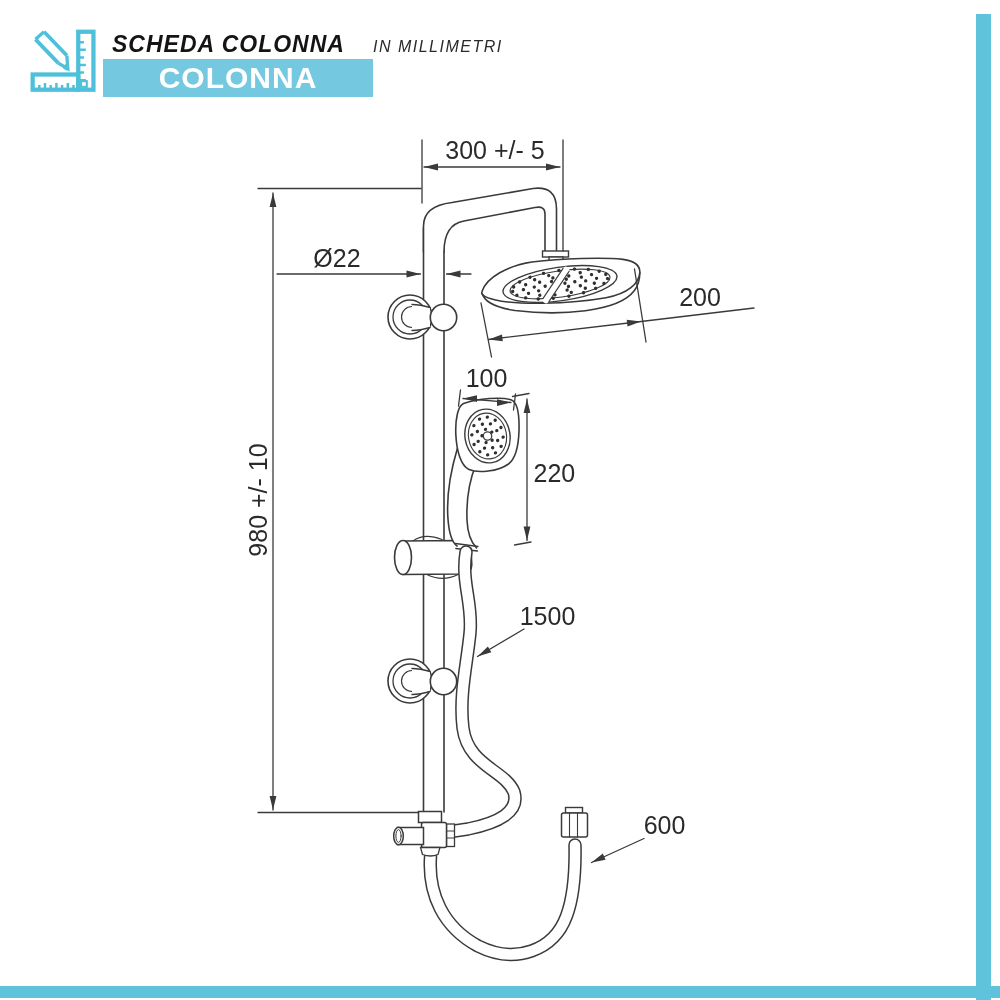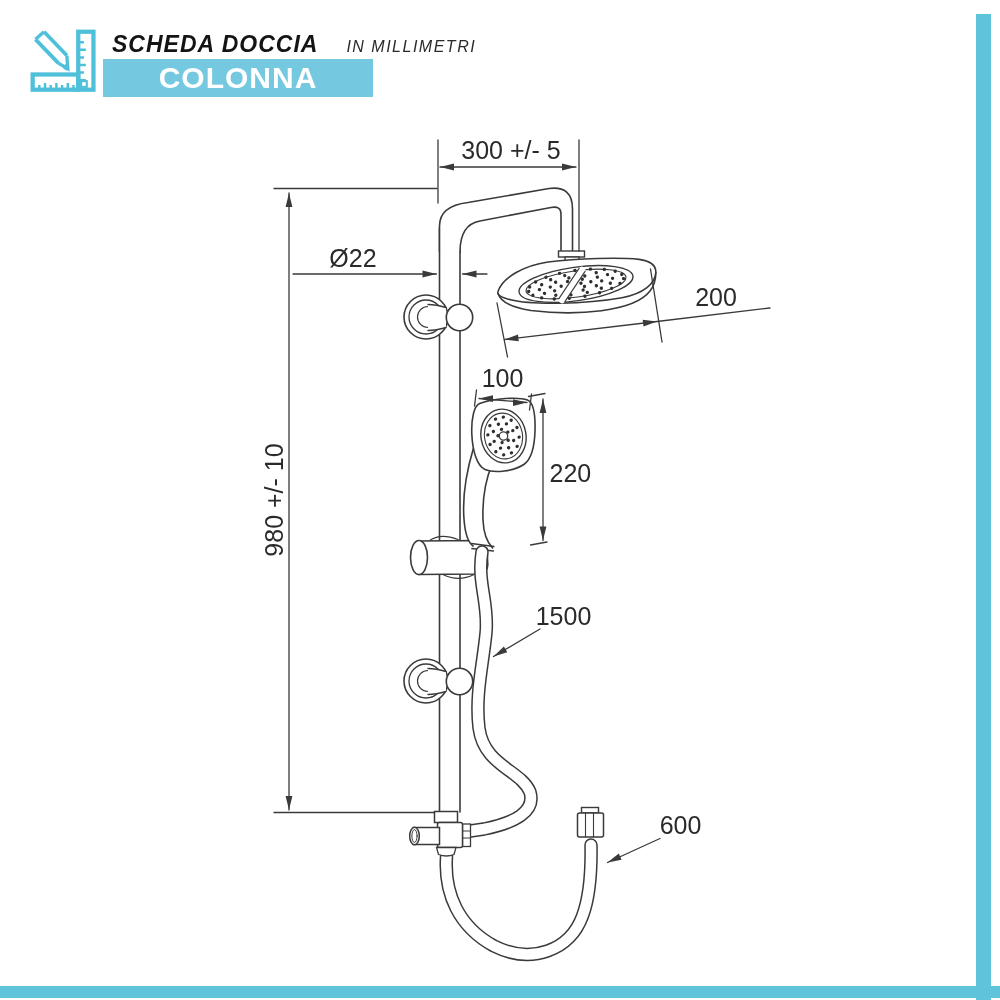--- a/index.html
+++ b/index.html
@@ -8,21 +8,21 @@
   .border-right{position:absolute;top:14px;right:9px;width:15px;height:986px;background:var(--accent,#5fc3db);}
   .border-bottom{position:absolute;left:0;bottom:2px;width:1000px;height:12px;background:var(--accent,#5fc3db);}
   header{position:absolute;left:0;top:0;width:620px;height:110px;}
   .logo{position:absolute;left:26px;top:27px;width:76px;height:76px;}
   .title-row{position:absolute;left:112px;top:31px;white-space:nowrap;}
   .sheet-title{font-size:23px;font-weight:bold;font-style:italic;letter-spacing:1px;color:#141414;}
   .sheet-units{font-size:16px;font-style:italic;letter-spacing:1.5px;color:#2a2a2a;margin-left:28px;}
   .badge{position:absolute;left:103px;top:59px;width:270px;height:38px;line-height:38px;
          background:var(--badge,#74c8e0);color:#fff;font-size:30px;font-weight:bold;
          letter-spacing:1px;text-align:center;}
-  .drawing{position:absolute;left:16px;top:0;width:824px;height:1000px;}
+  .drawing{position:absolute;left:0;top:0;width:824px;height:1000px;}
   svg text{font-family:"Liberation Sans",sans-serif;font-size:25px;fill:#2a2a2a;}
 </style>
 </head>
 <body>
 
 <div class="border-right"></div>
 <div class="border-bottom"></div>
 
 <header>
   <div class="logo">
@@ -39,21 +39,21 @@
       <g>
         <rect x="55" y="5" width="16" height="61" stroke-width="4.5"></rect>
         <rect x="7" y="50" width="48" height="16" stroke-width="4.5"></rect>
         <path d="M55,16 h6 M55,24 h8 M55,32 h6 M55,40 h8 M55,48 h6 M55,56 h8" stroke-width="2.6"></path>
         <path d="M14,66 v-5 M20,66 v-7 M26,66 v-5 M32,66 v-7 M38,66 v-5 M44,66 v-7 M50,66 v-5" stroke-width="2.6"></path>
         <rect x="58" y="57" width="6" height="6" stroke-width="2.2"></rect>
       </g>
     </svg>
   </div>
   <div class="title-row">
-    <span class="sheet-title">SCHEDA DOCCIA</span><span class="sheet-units">IN MILLIMETRI</span>
+    <span class="sheet-title">SCHEDA COLONNA</span><span class="sheet-units">IN MILLIMETRI</span>
   </div>
   <div class="badge">COLONNA DOCCIA</div>
 </header>
 
 <div class="drawing">
 <svg viewBox="0 0 1000 1000" width="1000" height="1000">
   <g stroke="#3a3a3a" stroke-width="1.6" fill="none" stroke-linecap="round">
 
     <g>
       <path d="M423.5,228 V812"></path>

